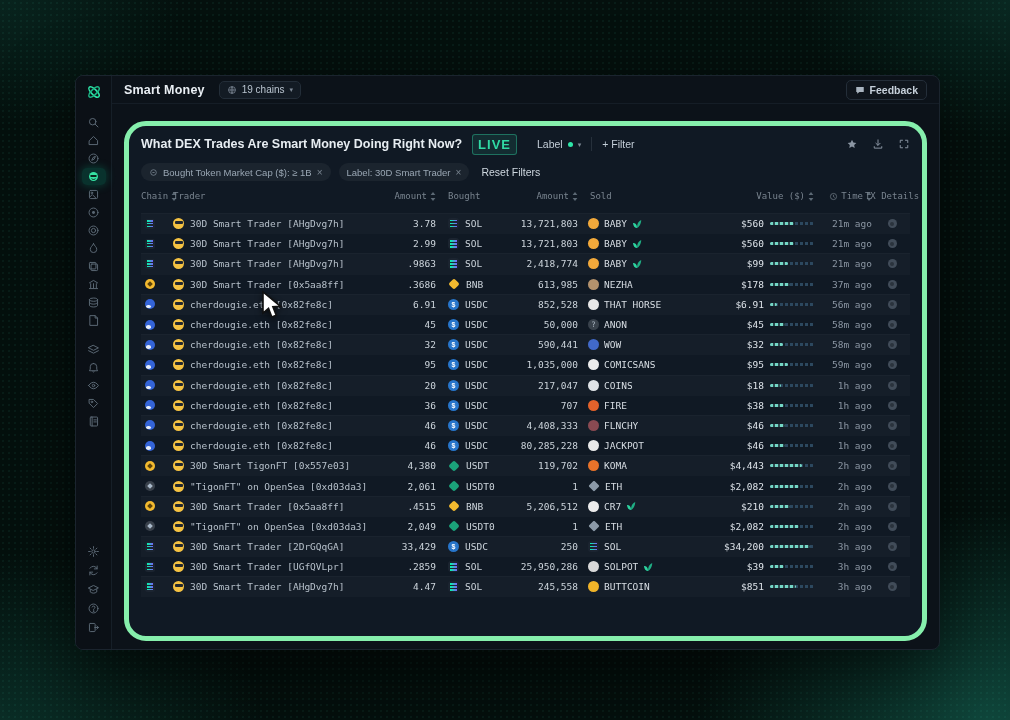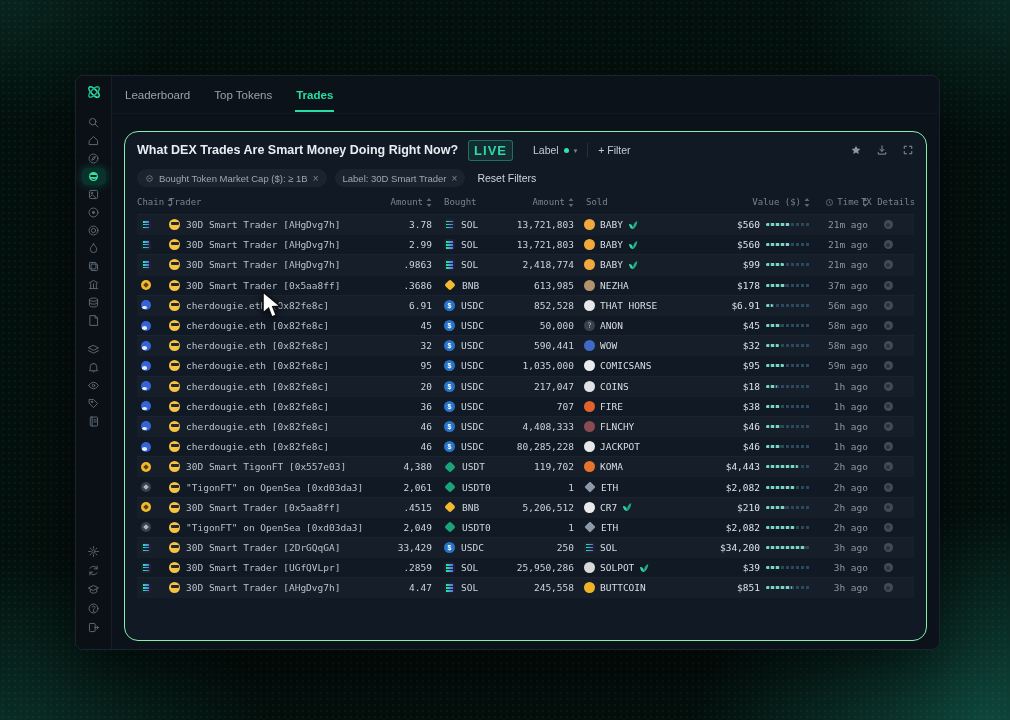--- a/index.html
+++ b/index.html
@@ -52,22 +52,22 @@
     position:absolute; right:12px; top:4px; height:20px; display:flex; align-items:center; gap:5px;
     background:#0f151c; border:1px solid #242e39; border-radius:5px; padding:0 8px;
     color:#c6d0da; font-size:10.5px; font-weight:600; cursor:pointer;
   }
   .feedback-btn svg { width:10px; height:10px; fill:#aab5c0; }
   .tabsrow { height:38px; display:flex; align-items:center; gap:22px; padding:0 12px; border-bottom:1px solid #11181f; }
   .tab { font-size:11.5px; color:#97a3af; cursor:pointer; padding:11px 1px 9px; border-bottom:2px solid transparent; }
   .tab.active { color:#25e0a5; font-weight:600; border-bottom-color:#25e0a5; }
   
   .card {
-    margin:17px 12px 8px; flex:1; background:#101924; border:1px solid #86efac;
-    border-radius:14px; display:flex; flex-direction:column; min-height:0; overflow:hidden;
+    margin:17px 12px 8px; flex:1; background:#101924; border:5px solid #86efac;
+    border-radius:22px; display:flex; flex-direction:column; min-height:0; overflow:hidden;
   }
   .card-head { height:36px; display:flex; align-items:center; padding:0 12px; gap:10px; }
   .card-title { color:#e7edf2; font-size:12.5px; font-weight:700; }
   .live-badge {
     font-size:13px; font-weight:700; letter-spacing:1px; color:#30d9a4;
     background:rgba(48,217,164,.1); border:1px solid rgba(48,217,164,.4);
     border-radius:3px; padding:2px 5px;
   }
   .label-dd { display:flex; align-items:center; gap:5px; color:#c3cdd7; font-size:10.5px; margin-left:10px; cursor:pointer; }
   .green-dot { width:5px; height:5px; border-radius:50%; background:#2ee6a8; display:inline-block; }
@@ -90,21 +90,21 @@
   .ctl-any { color:#e3e9ee; font-size:10px; font-weight:600; margin-left:10px; cursor:pointer; }
   .ctl-any .dim { color:#5f6b76; font-weight:400; }
   
   .grid-cols { display:grid; grid-template-columns:32px 205px 58px 70px 72px 132px 104px 58px 40px; align-items:center; }
   .thead { margin:2px 12px 0; height:16px; color:#79848f; font-size:9px; font-family:"DejaVu Sans Mono", monospace; }
   .th { display:flex; align-items:center; gap:3px; white-space:nowrap; cursor:pointer; }
   .th.right { justify-content:flex-end; }
   .th.center { justify-content:center; }
   .sort-ic svg { width:6px; height:9px; display:block; }
   .th svg.clock { width:9px; height:9px; stroke:#79848f; fill:none; stroke-width:1.2; }
-  .tbody { flex:1; margin:4px 12px; overflow:hidden; font-family:"DejaVu Sans Mono", monospace; }
+  .tbody { flex:1; margin:9px 12px; overflow:hidden; font-family:"DejaVu Sans Mono", monospace; }
   .trow { height:20.2px; border-top:1px solid rgba(255,255,255,.025); font-size:9.5px; cursor:pointer; }
   .trow:nth-child(odd) { background:rgba(255,255,255,.022); }
   .cell { white-space:nowrap; overflow:hidden; }
   .c-chain { display:flex; justify-content:flex-start; padding-left:4px; }
   .c-trader { display:flex; align-items:center; gap:6px; color:#b7c1cb; }
   .c-amt { text-align:right; color:#ccd4db; }
   .c-bought { display:flex; align-items:center; gap:6px; padding-left:12px; color:#ccd4db; }
   .c-soldamt { text-align:right; color:#ccd4db; }
   .c-sold { display:flex; align-items:center; gap:5px; padding-left:10px; color:#d8dee4; }
   .c-value { display:flex; align-items:center; justify-content:flex-end; gap:6px; }
@@ -285,26 +285,38 @@
         <div class="side-icon">
           <svg viewBox="0 0 16 16">
             <rect x="3" y="3" width="7" height="10" rx="1"></rect>
             <path d="M9.5 8h4.5M12 6l2 2-2 2"></path>
           </svg>
         </div>
       </div>
   </div>
 
   <div class="main">
+    <div class="topbar">
+      <span class="app-title">Smart Money</span>
+      <span class="chains-chip">
+        <svg viewBox="0 0 16 16">
+            <circle cx="8" cy="8" r="5.5"></circle>
+            <path d="M2.5 8h11M8 2.5c2 3.3 2 7.7 0 11M8 2.5c-2 3.3-2 7.7 0 11"></path>
+          </svg>
+        <span>19 chains</span>
+        <span class="caret">▾</span>
+      </span>
+      <span class="feedback-btn">
+        <svg viewBox="0 0 16 16">
+            <path d="M2 3h12v8H7l-3.5 3V11H2z"></path>
+          </svg>
+        <span>Feedback</span>
+      </span>
+    </div>
 
-    <div class="tabsrow" id="tabsrow">
-        <span class="tab">Leaderboard</span>
-        <span class="tab">Top Tokens</span>
-        <span class="tab active">Trades</span>
-      </div>
 
     <div class="card">
       <div class="card-head">
         <span class="card-title">What DEX Trades Are Smart Money Doing Right Now?</span>
         <span class="live-badge">LIVE</span>
         <span class="label-dd">
           <span>Label</span>
           <span class="green-dot"></span>
           <span class="caret">▾</span>
         </span>

